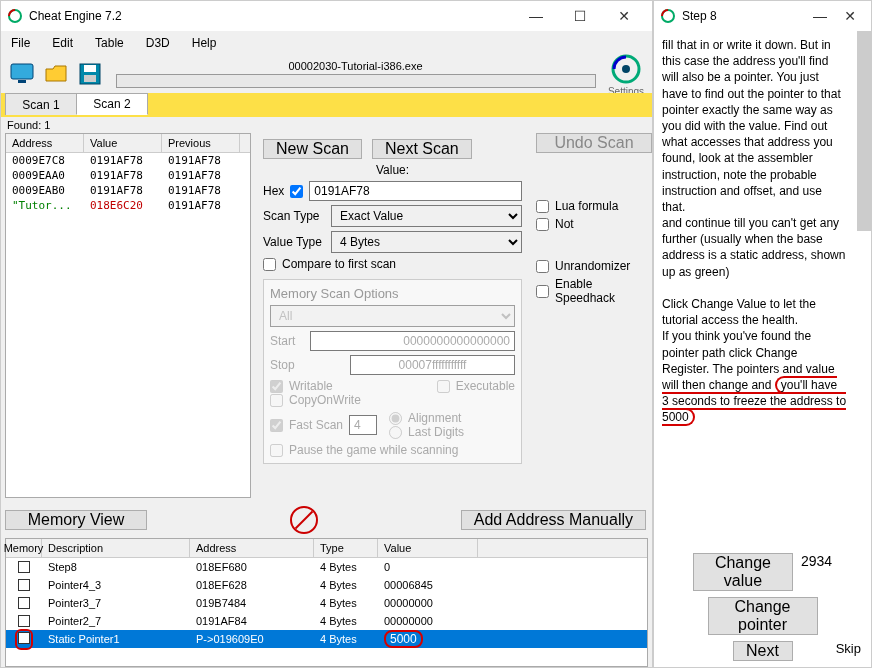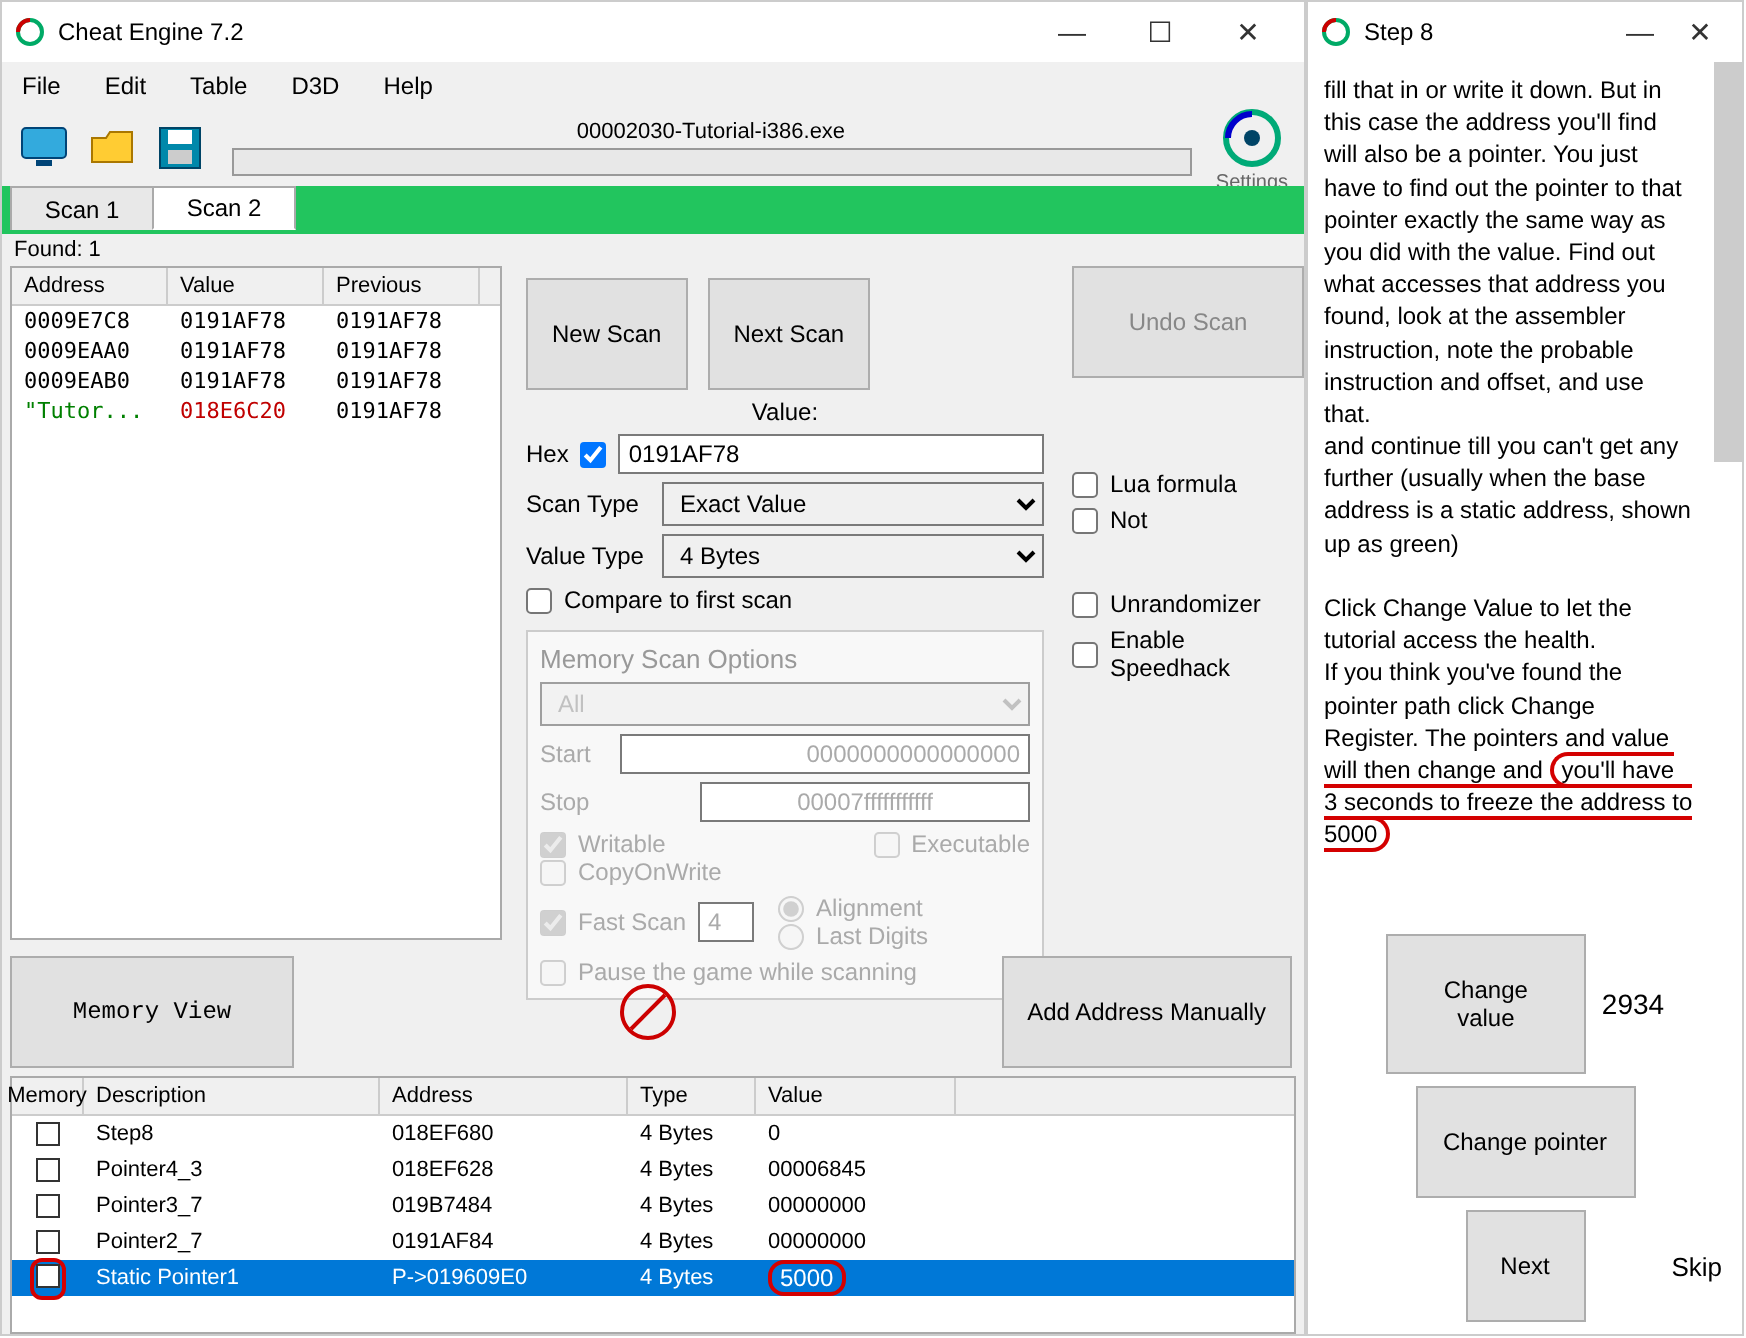--- a/index.html
+++ b/index.html
@@ -14,35 +14,35 @@
 .menubar { height: 24px; display: flex; align-items: center; padding: 0 6px; gap: 14px; background: #f0f0f0; }
 .menubar span { padding: 2px 4px; }
 .toolbar { height: 38px; display: flex; align-items: center; padding: 2px 6px; gap: 4px; background: #f0f0f0; }
 .tool-ic { width: 30px; height: 30px; display: flex; align-items: center; justify-content: center; border: 1px solid transparent; }
 .proc-bar { flex: 1; display: flex; flex-direction: column; align-items: center; }
 .proc-name { font-size: 11px; }
 .proc-progress { width: 480px; height: 14px; border: 1px solid #999; margin-top: 2px; background: #e8e8e8; }
 .logo-area { width: 40px; display:flex; flex-direction:column; align-items:center; }
 .logo-area .lg { width:34px; height:34px; }
 .settings-txt { font-size: 10px; color:#666; }
-.tabs-row { display: flex; height: 24px; padding-left: 4px; background:#22c55e; }
+.tabs-row { display: flex; height: 24px; padding-left: 4px; background:#fde047; }
 .tab { width: 72px; height: 22px; border: 1px solid #aaa; border-bottom: none; display:flex; align-items:center; justify-content:center; background:#e8e8e8; margin-right:-1px; }
 .tab.active { background:#fff; border-bottom:1px solid #fff; }
 .found-label { padding: 2px 6px; font-size: 11px; }
 .content-row { display: flex; flex: 1; min-height: 0; }
 .results-pane { width: 254px; border: 1px solid #aaa; margin: 0 4px 4px 4px; background:#fff; display:flex; flex-direction:column; }
 .res-head { display:flex; background:#f0f0f0; border-bottom:1px solid #ccc; }
 .res-head div { padding:3px 6px; border-right:1px solid #ccc; font-size:11px; }
 .res-row { display:flex; }
 .res-row div { padding:1px 6px; font-family: "Consolas", monospace; font-size: 11px; }
 .col-addr { width: 78px; }
 .col-val { width: 78px; }
 .col-prev { width: 78px; }
 .scan-pane { flex:1; padding: 6px 8px; display:flex; flex-direction:column; gap:4px; }
-.btn { background:#e1e1e1; border:1px solid #adadad; padding:20px 12px; font-size:12px; }
+.btn { background:#e1e1e1; border:1px solid #adadad; padding:0 12px; font-size:16px; }
 .btn.disabled { color:#888; }
 .row { display:flex; align-items:center; gap:6px; }
 .input { border:1px solid #7a7a7a; padding:2px 4px; background:#fff; }
 select.input { background:#f0f0f0; }
 .groupbox { border:1px solid #ccc; padding:6px; margin-top:4px; }
 .groupbox-title { color:#999; font-size:13px; margin-bottom:4px; }
 .disabled-text { color:#aaa; }
 .right-col { width:122px; padding-left:6px; display:flex; flex-direction:column; gap:4px; }
 .bottom-btn-row { display:flex; align-items:center; padding:4px 6px; }
 .addr-list { border:1px solid #aaa; margin:0 4px; background:#fff; }
@@ -60,21 +60,21 @@
 .statusbar { display:flex; border-top:1px solid #ccc; padding:2px 6px; font-size:11px; }
 .statusbar .sl { width:130px; border-right:1px solid #ccc; }
 .statusbar .sr { margin-left:auto; padding-left:6px; }
 .arrow-ic { width:20px; height:20px; color:#c00; font-size:18px; }
 .stop-ic { width:28px; height:28px; border:2px solid #c00; border-radius:50%; position:relative; }
 .stop-ic::after { content:""; position:absolute; width:24px; height:2px; background:#c00; top:11px; left:0; transform:rotate(-45deg); }
 .side-body { flex:1; padding:6px 8px; font-size:14px; line-height:1.35; overflow:hidden; position:relative; }
 .side-body .scroll { position:absolute; right:0; top:0; width:14px; height:200px; background:#ccc; }
 .highlight-box { border:2px solid #d40000; border-radius:10px; padding:0 4px; display:inline; }
 .side-btns { padding:6px 10px; display:flex; flex-direction:column; gap:6px; align-items:center; }
-.side-btns .r1 { display:flex; align-items:center; gap:8px; }
+.side-btns .r1 { display:flex; gap:8px; }
 .val-highlight { border:2px solid #d40000; border-radius:8px; padding:0 4px; }
 .active-highlight { border:2px solid #d40000; border-radius:6px; padding:1px; }
 .monitor-ic svg, .open-ic svg, .save-ic svg { width:26px; height:26px; }
 </style>
 </head>
 <body>
 
 <div class="main-window">
   <div class="titlebar">
     <span class="ticon">
@@ -261,21 +261,21 @@
         <div class="row">
             <input type="checkbox" style="">
             <span>Enable Speedhack</span>
           </div>
       </div>
     </div>
   </div>
 
   <div class="bottom-btn-row">
     <span class="arrow-ic">↘</span>
-    <button class="btn" style="width:142px; margin-left:-22px;font-family:Liberation Mono, monospace;">Memory View</button>
+    <button class="btn" style="width:142px; margin-left:-22px;">Memory View</button>
     <div style="flex:1; display:flex; justify-content:center;">
         <div class="stop-ic"></div>
       </div>
     <button class="btn">Add Address Manually</button>
   </div>
 
   <div class="addr-list">
     <div class="al-head">
       <div class="al-active">Memory</div>
       <div class="al-desc">Description</div>

